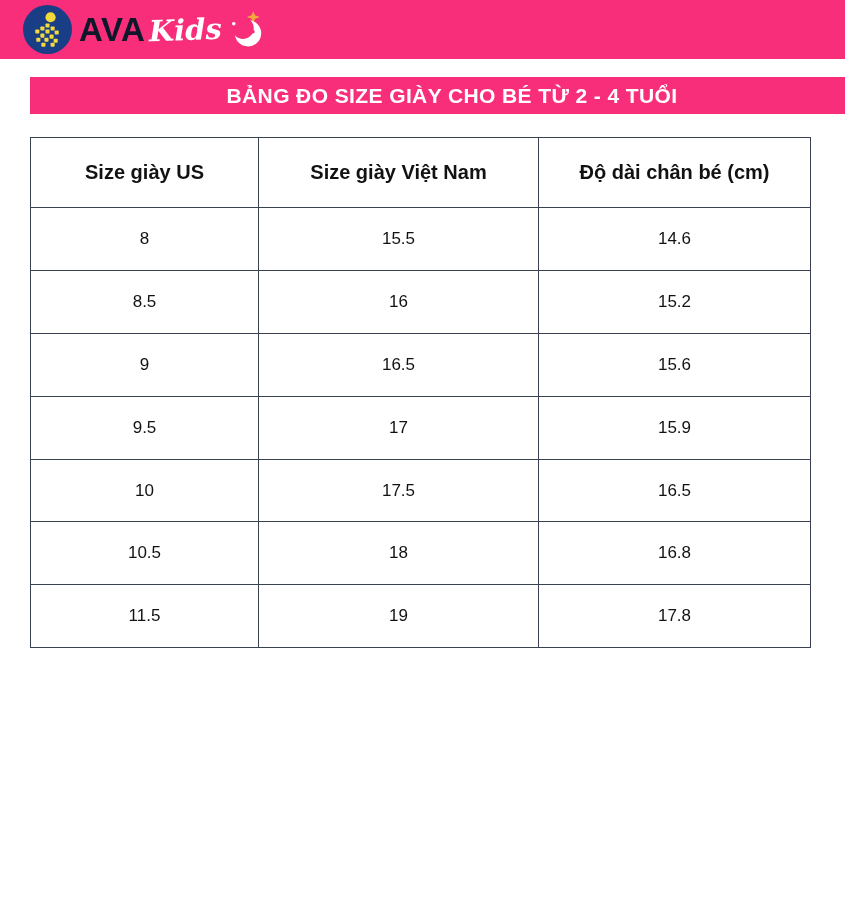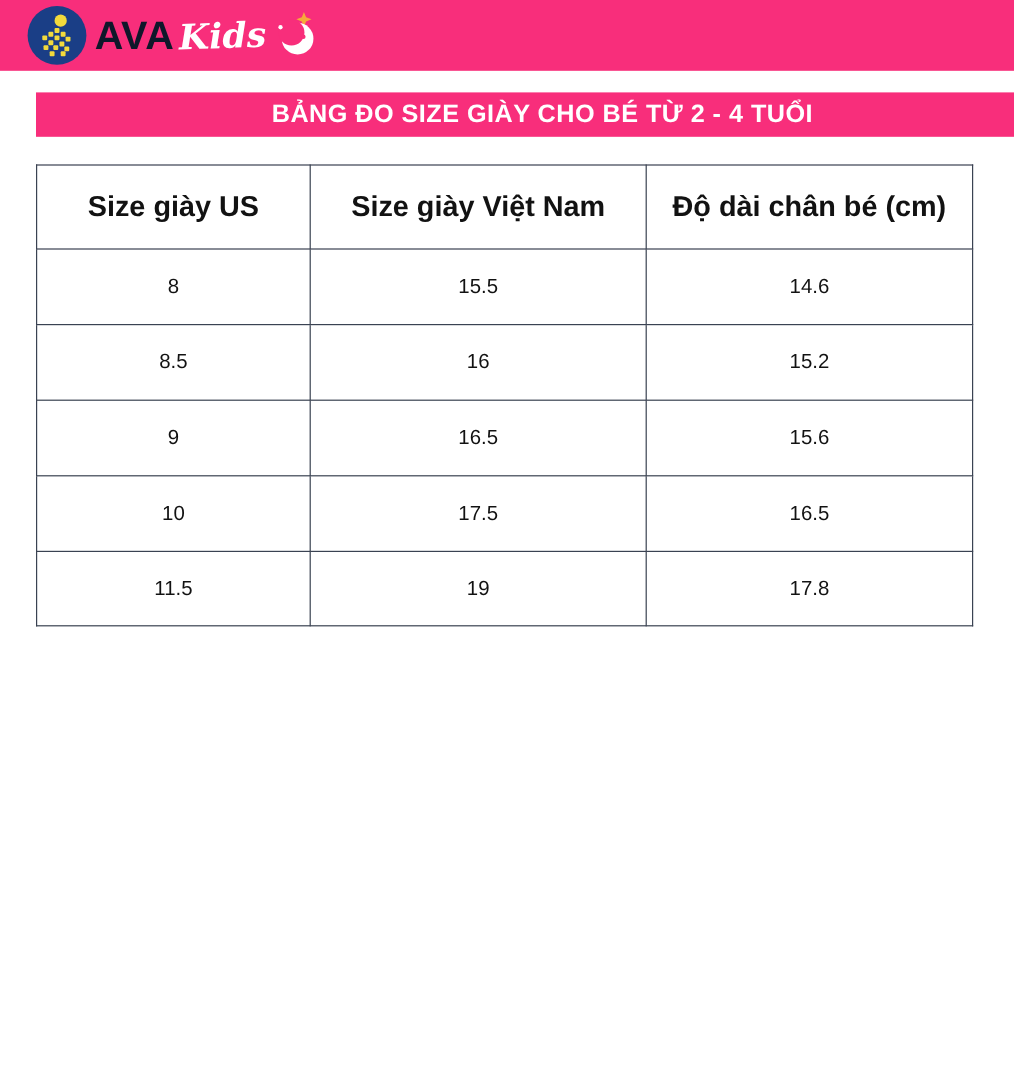--- a/index.html
+++ b/index.html
@@ -59,21 +59,21 @@
     table-layout: fixed;
   }
   .size-table th, .size-table td {
     border: 1.5px solid #3A4252;
     text-align: center; vertical-align: middle;
     background: #ffffff;
     color: #121212;
   }
   .size-table th {
     height: 70px;
-    font-size: 24px; font-weight: 700;
+    font-size: 20px; font-weight: 700;
   }
   .size-table td {
     height: 62.9px;
     font-size: 17px; font-weight: 400;
   }
 </style>
 </head>
 <body>
 
 <div class="page">
@@ -141,23 +141,33 @@
         <td>8.5</td>
         <td>16</td>
         <td>15.2</td>
       </tr>
       <tr>
         <td>9</td>
         <td>16.5</td>
         <td>15.6</td>
       </tr>
       <tr>
+        <td>9.5</td>
+        <td>17</td>
+        <td>15.9</td>
+      </tr>
+      <tr>
         <td>10</td>
         <td>17.5</td>
         <td>16.5</td>
+      </tr>
+      <tr>
+        <td>10.5</td>
+        <td>18</td>
+        <td>16.8</td>
       </tr>
       <tr>
         <td>11.5</td>
         <td>19</td>
         <td>17.8</td>
       </tr>
     </tbody>
   </table>
 
 </div>

